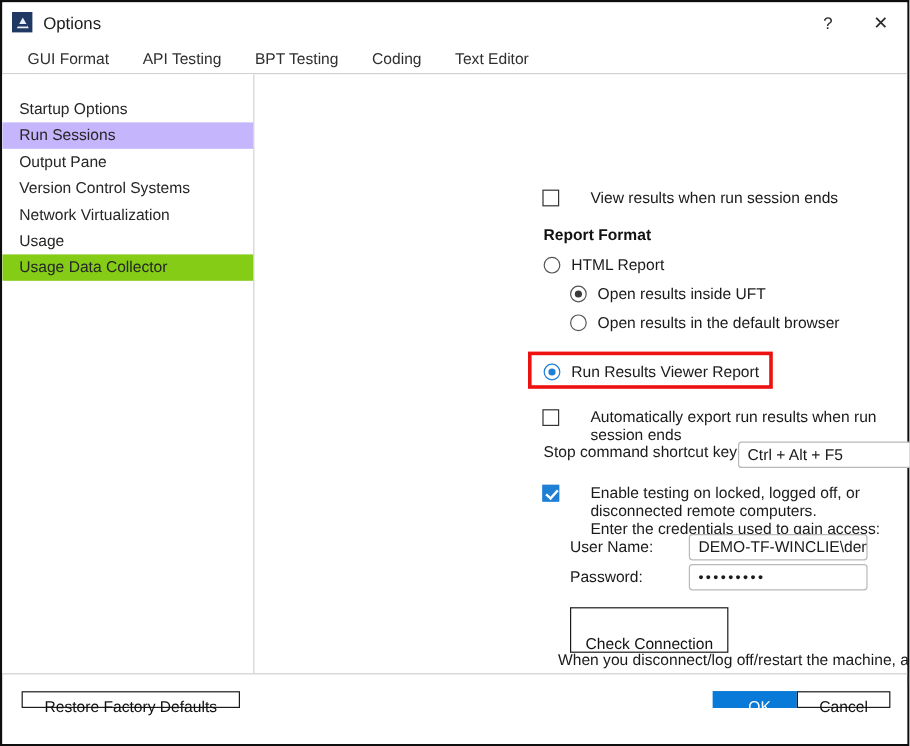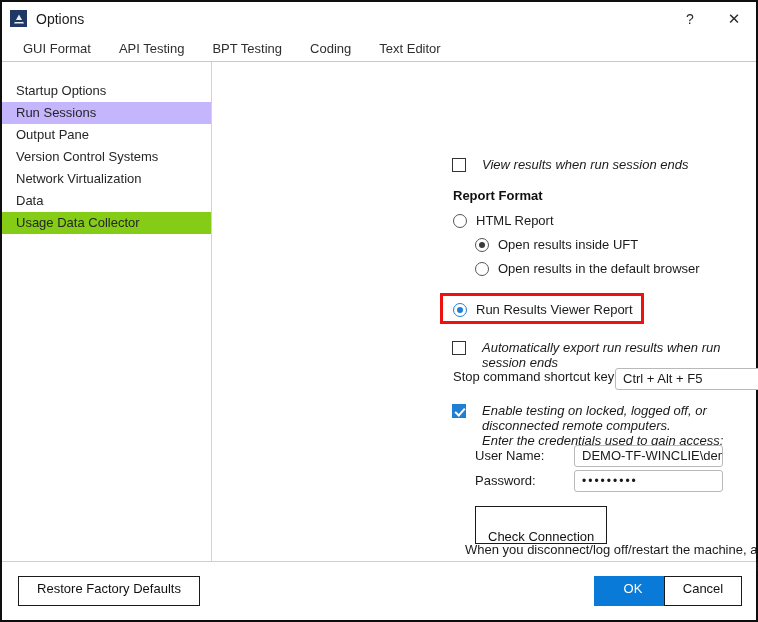--- a/index.html
+++ b/index.html
@@ -177,25 +177,24 @@
     position: absolute;
     left: 4px;
     top: 0.5px;
     width: 4px;
     height: 8px;
     border: solid #ffffff;
     border-width: 0 2px 2px 0;
     transform: rotate(42deg);
   }
   .cb-label {
-    margin-left: 16px;
+    margin-left: 26px;
     font-size: 13px;
     color: #1a1a1a;
     line-height: 15px;
-    font-style: italic;
   }
 
   .radio {
     width: 14px;
     height: 14px;
     box-sizing: border-box;
     border: 1.4px solid #555555;
     border-radius: 50%;
     background: #ffffff;
     flex: 0 0 14px;
@@ -296,21 +295,21 @@
   .footer {
     flex: 0 0 58px;
     height: 58px;
     position: relative;
     border-top: 1px solid #cfcfcf;
     background: #ffffff;
   }
   .footer-btn {
     position: absolute;
     box-sizing: border-box;
-    height: 30px;
+    height: 14px;
     line-height: 24px;
     text-align: center;
     font-size: 13px;
     border: 1px solid #1b1b1b;
     background: #ffffff;
     color: #111111;
   }
   .btn-restore { left: 16px; top: 14px; width: 182px; }
   .btn-ok {
     right: 84px; top: 14px; width: 78px;
@@ -346,21 +345,21 @@
   </div>
 
   <div class="body-area">
 
     <div class="sidebar">
       <div class="side-item">Startup Options</div>
       <div class="side-item selected">Run Sessions</div>
       <div class="side-item">Output Pane</div>
       <div class="side-item">Version Control Systems</div>
       <div class="side-item">Network Virtualization</div>
-      <div class="side-item">Data</div>
+      <div class="side-item">Usage</div>
       <div class="side-item hover">Usage Data Collector</div>
     </div>
 
     <div class="content">
 
       <div class="row p-viewresults">
         <span class="cb"></span>
         <span class="cb-label">View results when run session ends</span>
       </div>
 

